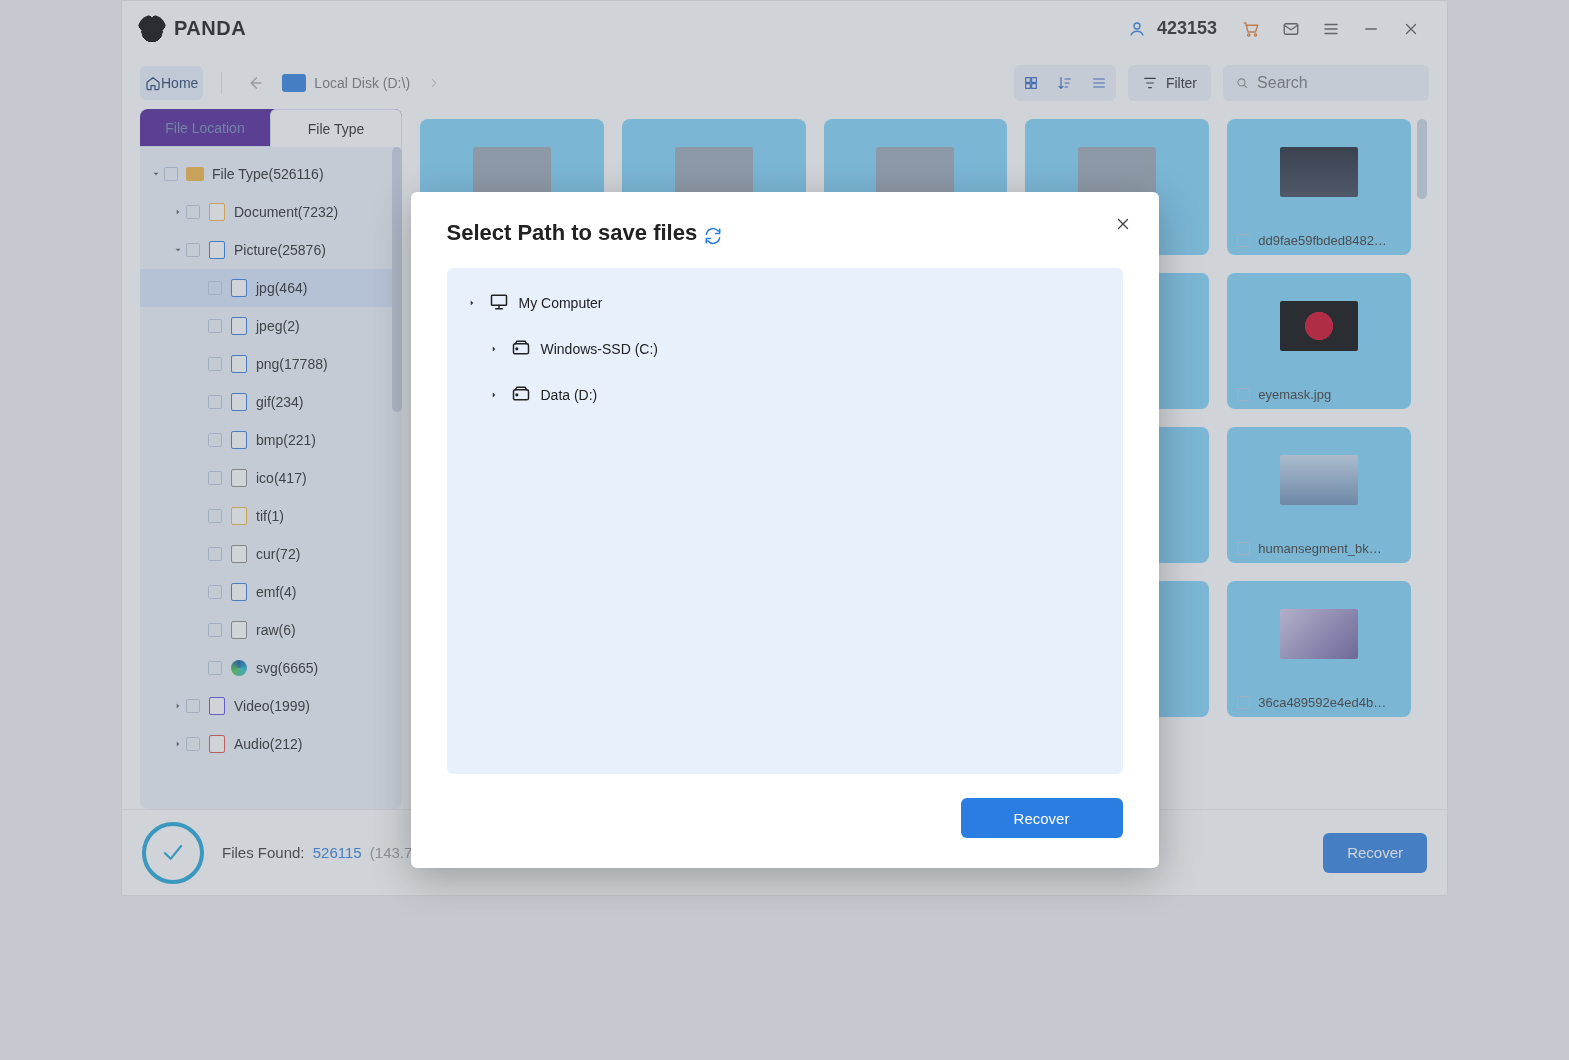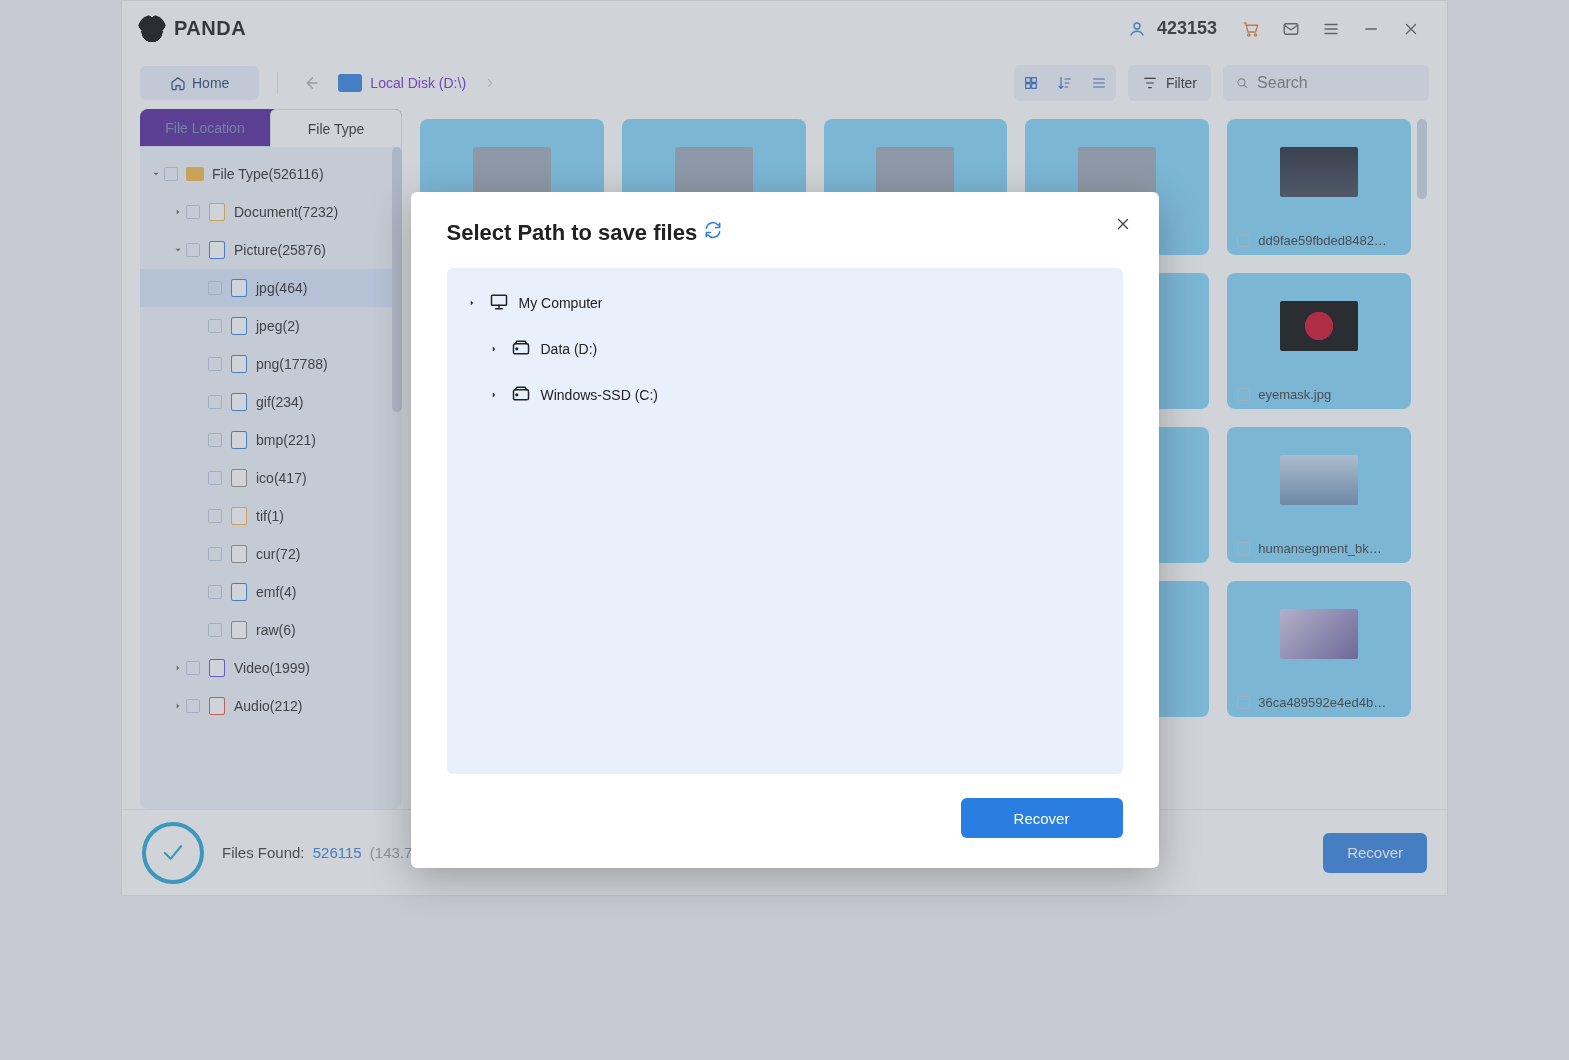--- a/index.html
+++ b/index.html
@@ -10,24 +10,24 @@
 
 .titlebar { height: 56px; display: flex; align-items: center; padding: 0 16px; border-bottom: 1px solid transparent; }
 .brand { display: flex; align-items: center; font-weight: 800; font-size: 20px; letter-spacing: 0.5px; color: #111; }
 .brand .panda-icon { width: 28px; height: 28px; margin-right: 8px; border-radius: 50%; background: radial-gradient(circle at 30% 30%, #000 0 30%, transparent 31%), radial-gradient(circle at 70% 30%, #000 0 30%, transparent 31%), radial-gradient(circle at 50% 60%, #000 0 48%, transparent 49%); position: relative; }
 .titlebar .spacer { flex: 1; }
 .sys-item { width: 40px; height: 40px; display: flex; align-items: center; justify-content: center; color: #555; cursor: pointer; }
 .sys-item svg { width: 18px; height: 18px; }
 .acct-num { font-weight: 700; font-size: 18px; color: #222; margin-right: 14px; }
 
 .toolbar { height: 52px; display: flex; align-items: center; padding: 0 18px 0 18px; gap: 12px; }
-.home-btn { height: 34px; padding: 0 30px; border-radius: 6px; background: #e8f0ff; color: #1f3a68; display: flex; align-items: center; gap: 6px; cursor: pointer; }
+.home-btn { height: 34px; padding: 0 5px; border-radius: 6px; background: #e8f0ff; color: #1f3a68; display: flex; align-items: center; gap: 0; cursor: pointer; }
 .vsep { width: 1px; height: 22px; background: #e0e0e0; margin: 0 6px; }
 .back-btn { width: 30px; height: 30px; display: flex; align-items: center; justify-content: center; color: #aaa; cursor: pointer; }
-.bc-drive { display: flex; align-items: center; gap: 8px; color: #6d28d9; }
+.bc-drive { display: flex; align-items: center; gap: 8px; color: #737373; }
 .bc-drive .drive-square { width: 24px; height: 18px; border-radius: 3px; background: #2a7de1; position: relative; }
 .bc-chevron { width: 24px; color: #bbb; display: flex; align-items: center; justify-content: center; }
 .toolbar .spacer { flex: 1; }
 .view-group, .filter-btn { height: 36px; border-radius: 6px; background: #eef3fb; display: flex; align-items: center; }
 .view-group .vg-item { width: 34px; height: 36px; display: flex; align-items: center; justify-content: center; color: #2c63c1; cursor: pointer; }
 .filter-btn { padding: 0 14px; gap: 8px; color: #222; cursor: pointer; }
 .search-wrap { height: 36px; width: 206px; border-radius: 6px; background: #eef3fb; display: flex; align-items: center; padding: 0 12px; gap: 8px; color: #888; }
 .search-wrap input { border: none; background: transparent; outline: none; width: 100%; font-size: 16px; color: #333; }
 
 .content { flex: 1; display: flex; min-height: 0; padding: 0 18px 0 18px; gap: 0; }
@@ -59,21 +59,21 @@
 .status-circle { width: 62px; height: 62px; border: 4px solid #1aa3d9; border-radius: 50%; display: flex; align-items: center; justify-content: center; color: #1aa3d9; }
 .status-text { color: #333; font-size: 15px; }
 .status-val { color: #2a7de1; margin-left: 4px; }
 .status-size { color: #999; margin-left: 4px; }
 .statusbar .spacer { flex: 1; }
 .recover-btn { height: 40px; padding: 0 24px; border-radius: 6px; background: #2a7de1; color: #fff; font-size: 15px; cursor: pointer; display: flex; align-items: center; }
 
 .overlay { position: absolute; inset: 0; background: rgba(120,128,140,0.35); display: flex; align-items: center; justify-content: center; }
 .modal { width: 748px; height: 676px; background: #fff; border-radius: 6px; box-shadow: 0 10px 40px rgba(0,0,0,0.25); position: relative; padding: 28px 36px 30px 36px; display: flex; flex-direction: column; }
 .modal-close { position: absolute; top: 18px; right: 22px; width: 28px; height: 28px; display: flex; align-items: center; justify-content: center; cursor: pointer; color: #444; }
-.modal-title-row { display: flex; align-items: flex-start; gap: 6px; margin-bottom: 22px; }
+.modal-title-row { display: flex; align-items: flex-end; gap: 6px; margin-bottom: 22px; }
 .modal-title { font-size: 22px; font-weight: 700; }
 .refresh-icon { color: #2a7de1; cursor: pointer; display: flex; }
 .path-tree { flex: 1; background: #e8f1fb; border-radius: 6px; padding: 12px 8px; overflow: auto; }
 .pt-row { display: flex; align-items: center; height: 46px; gap: 10px; color: #222; cursor: pointer; }
 .pt-caret { width: 14px; display: flex; align-items: center; justify-content: center; color: #333; }
 .pt-icon svg { width: 20px; height: 20px; }
 .modal-footer { display: flex; justify-content: flex-end; padding-top: 24px; }
 .modal-recover { height: 40px; width: 162px; border-radius: 6px; background: #2a7de1; color: #fff; font-size: 15px; cursor: pointer; display: flex; align-items: center; justify-content: center; }
 
 svg { stroke: currentColor; fill: none; stroke-width: 1.8; stroke-linecap: round; stroke-linejoin: round; }
@@ -300,20 +300,28 @@
             </span>
             <span>emf(4)</span>
           </div>
           <div class="tree-row" style="padding-left: 52px;">
             <span class="caret"></span>
             <span class="cb"></span>
             <span class="ficon">
               <div style="width:16px;height:18px;border:1.5px solid #888;border-radius:2px;background:#fff;"></div>
             </span>
             <span>raw(6)</span>
+          </div>
+          <div class="tree-row" style="padding-left: 52px;">
+            <span class="caret"></span>
+            <span class="cb"></span>
+            <span class="ficon">
+              <div style="width:16px;height:16px;border-radius:50%;background:conic-gradient(#0c59a4,#2bc3d2,#4ac94a,#0c59a4);"></div>
+            </span>
+            <span>svg(6665)</span>
           </div>
           <div class="tree-row" style="padding-left: 30px;">
             <span class="caret">
               <svg width="10" height="10" viewBox="0 0 24 24">
                 <path d="M9 6l6 6-6 6" fill="currentColor" stroke="none"></path>
               </svg>
             </span>
             <span class="cb"></span>
             <span class="ficon">
               <div style="width:16px;height:18px;border:1.5px solid #5b4be1;border-radius:2px;background:#fff;"></div>
@@ -573,33 +581,33 @@
           <span class="pt-caret">
             <svg width="10" height="10" viewBox="0 0 24 24">
               <path d="M9 6l6 6-6 6" fill="currentColor" stroke="none"></path>
             </svg>
           </span>
           <span class="pt-icon"><svg viewBox="0 0 24 24">
               <rect x="3" y="7" width="18" height="12" rx="2"></rect>
               <circle cx="7" cy="13" r="1" fill="currentColor"></circle>
               <path d="M5 7l2-3h10l2 3"></path>
             </svg></span>
-          <span>Data (D:)</span>
+          <span>Windows-SSD (C:)</span>
         </div>
         <div class="pt-row" style="padding-left: 32px;">
           <span class="pt-caret">
             <svg width="10" height="10" viewBox="0 0 24 24">
               <path d="M9 6l6 6-6 6" fill="currentColor" stroke="none"></path>
             </svg>
           </span>
           <span class="pt-icon"><svg viewBox="0 0 24 24">
               <rect x="3" y="7" width="18" height="12" rx="2"></rect>
               <circle cx="7" cy="13" r="1" fill="currentColor"></circle>
               <path d="M5 7l2-3h10l2 3"></path>
             </svg></span>
-          <span>Windows-SSD (C:)</span>
+          <span>Data (D:)</span>
         </div>
       </div>
     <div class="modal-footer">
       <div class="modal-recover">Recover</div>
     </div>
   </div>
 </div>
 
 </body></html>

